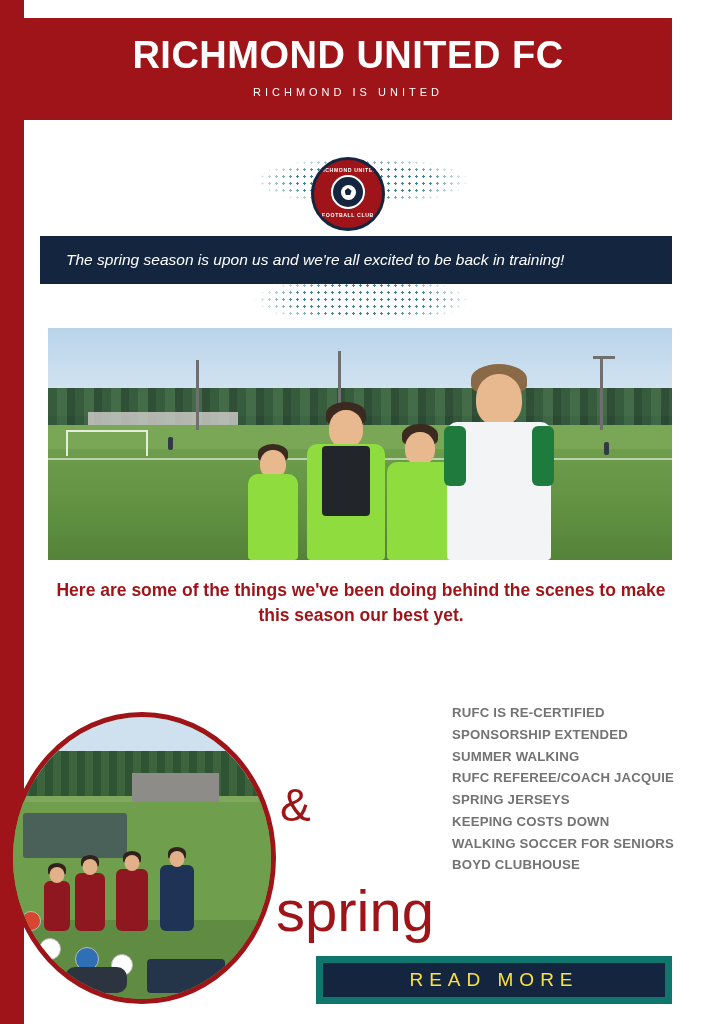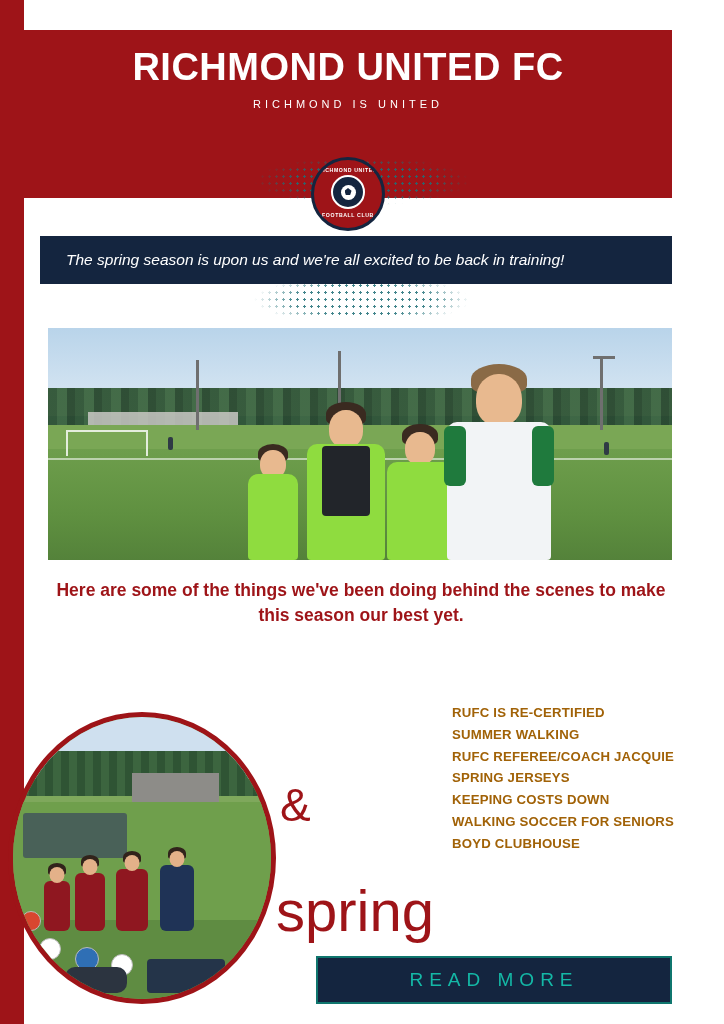--- a/index.html
+++ b/index.html
@@ -27,25 +27,24 @@
     width: 24px;
     height: 1024px;
     background: #9e1418;
   }
   
   .header {
     position: absolute;
     left: 24px;
     top: 18px;
     width: 648px;
-    height: 168px;
+    height: 102px;
     background: #9e1418;
     color: #ffffff;
     text-align: center;
-    margin-top: 12px;
   }
   .header-title {
     font-size: 38px;
     font-weight: bold;
     letter-spacing: 0.5px;
     margin-top: 18px;
     line-height: 1.05;
   }
   .header-sub {
     font-size: 11px;
@@ -312,21 +311,21 @@
     font-size: 58px;
     color: #9e1418;
     line-height: 1;
   }
   
   .news-list {
     position: absolute;
     left: 452px;
     top: 702px;
     width: 240px;
-    color: #a16207;
+    color: #737373;
     font-size: 13.2px;
     font-weight: bold;
     line-height: 1.65;
     letter-spacing: 0.2px;
   }
   .news-list div { white-space: nowrap; }
   
   .photo-circle {
     position: absolute;
     left: 8px;
@@ -364,23 +363,23 @@
   .c-bag { position: absolute; left: 20%; bottom: 2%; width: 62px; height: 26px; background: #2c3440; border-radius: 10px; }
   .c-chair { position: absolute; left: 52%; bottom: 2%; width: 78px; height: 34px; background: #243449; border-radius: 4px; }
   
   .read-more {
     position: absolute;
     left: 316px;
     top: 956px;
     width: 356px;
     height: 48px;
     background: #14253f;
-    border: 2px solid #0f766e;
+    border: 7px solid #0f766e;
     box-sizing: border-box;
-    color: #14b8a6;
+    color: #fde047;
     display: flex;
     align-items: center;
     justify-content: center;
     font-size: 19px;
     letter-spacing: 6px;
     cursor: pointer;
   }
 </style>
 </head>
 <body>
@@ -451,20 +450,21 @@
     </div>
   </div>
 
   <div class="intro">Here are some of the things we've been doing behind the scenes to make this season our best yet.</div>
 
   <div class="amp-word">&amp;</div>
   <div class="updates-word">spring</div>
 
   <div class="news-list">
     <div>RUFC IS RE-CERTIFIED</div>
+    <div>SPONSORSHIP EXTENDED</div>
     <div>SUMMER WALKING</div>
     <div>RUFC REFEREE/COACH JACQUIE</div>
     <div>SPRING JERSEYS</div>
     <div>KEEPING COSTS DOWN</div>
     <div>WALKING SOCCER FOR SENIORS</div>
     <div>BOYD CLUBHOUSE</div>
   </div>
 
   <div class="photo-circle">
     <div class="c-sky"></div>

